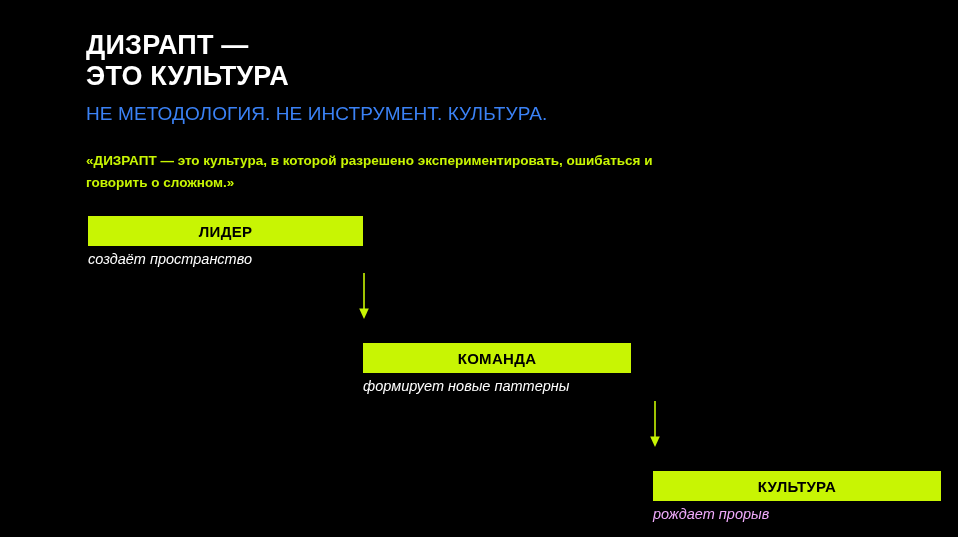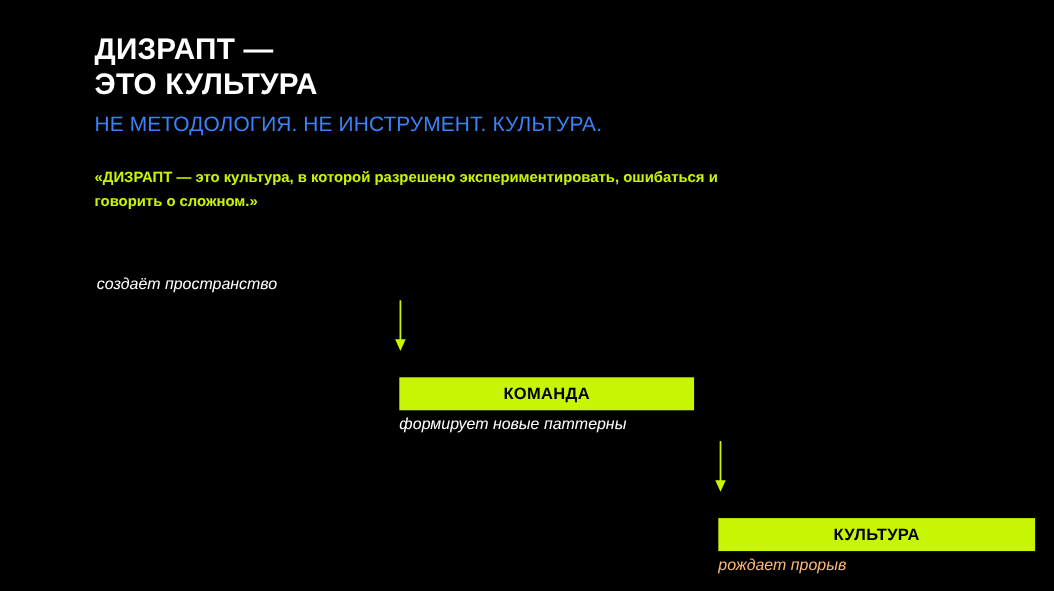--- a/index.html
+++ b/index.html
@@ -76,21 +76,21 @@
   .box-culture { left: 625px; top: 471px; width: 288px; height: 30px; }
 
   .flow-caption {
     position: absolute;
     font-size: 14.5px;
     font-style: italic;
     white-space: nowrap;
   }
   .cap-leader  { left: 60px;  top: 251px; width: 275px; color: #ffffff; }
   .cap-team    { left: 335px; top: 378px; width: 292px; color: #ffffff; }
-  .cap-culture { left: 625px; top: 506px; width: 288px; color: #fdba74; }
+  .cap-culture { left: 625px; top: 506px; width: 288px; color: #f0abfc; }
 
   
   .arrow {
     position: absolute;
     overflow: visible;
   }
   .arrow-1 { left: 322px; top: 273px; }
   .arrow-2 { left: 613px; top: 401px; }
 </style>
 </head>
@@ -99,20 +99,23 @@
 <div id="slide">
 
   <div class="title-block">
     <div class="title-line">ДИЗРАПТ —</div>
     <div class="title-line">ЭТО КУЛЬТУРА</div>
     <div class="subtitle">НЕ МЕТОДОЛОГИЯ. НЕ ИНСТРУМЕНТ. КУЛЬТУРА.</div>
   </div>
 
   <div class="quote">«ДИЗРАПТ — это культура, в которой разрешено экспериментировать, ошибаться и говорить о сложном.»</div>
 
+  <div class="flow-box box-leader">
+    <span>ЛИДЕР</span>
+  </div>
   <div class="flow-caption cap-leader">создаёт пространство</div>
 
   <svg class="arrow arrow-1" width="28" height="48" viewBox="0 0 28 48">
     <line x1="14" y1="0" x2="14" y2="37" stroke="#c8f503" stroke-width="1.6"></line>
     <polygon points="14,46 9.2,35.5 18.8,35.5" fill="#c8f503"></polygon>
   </svg>
 
   <div class="flow-box box-team">
     <span>КОМАНДА</span>
   </div>

